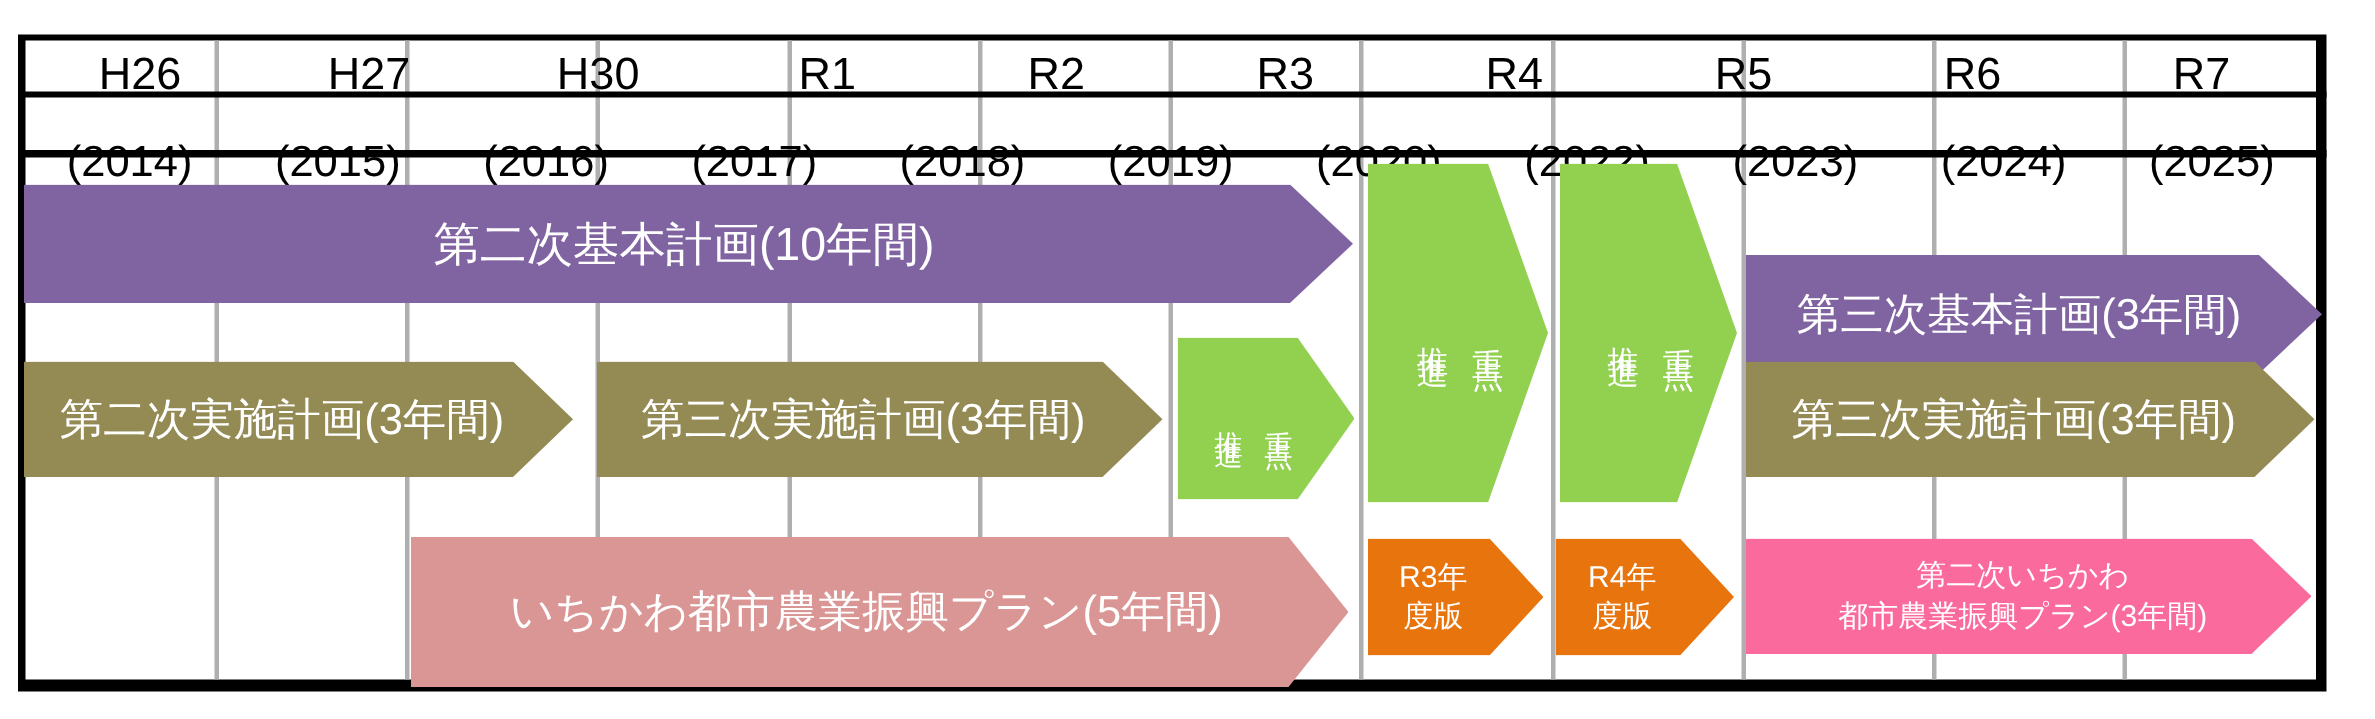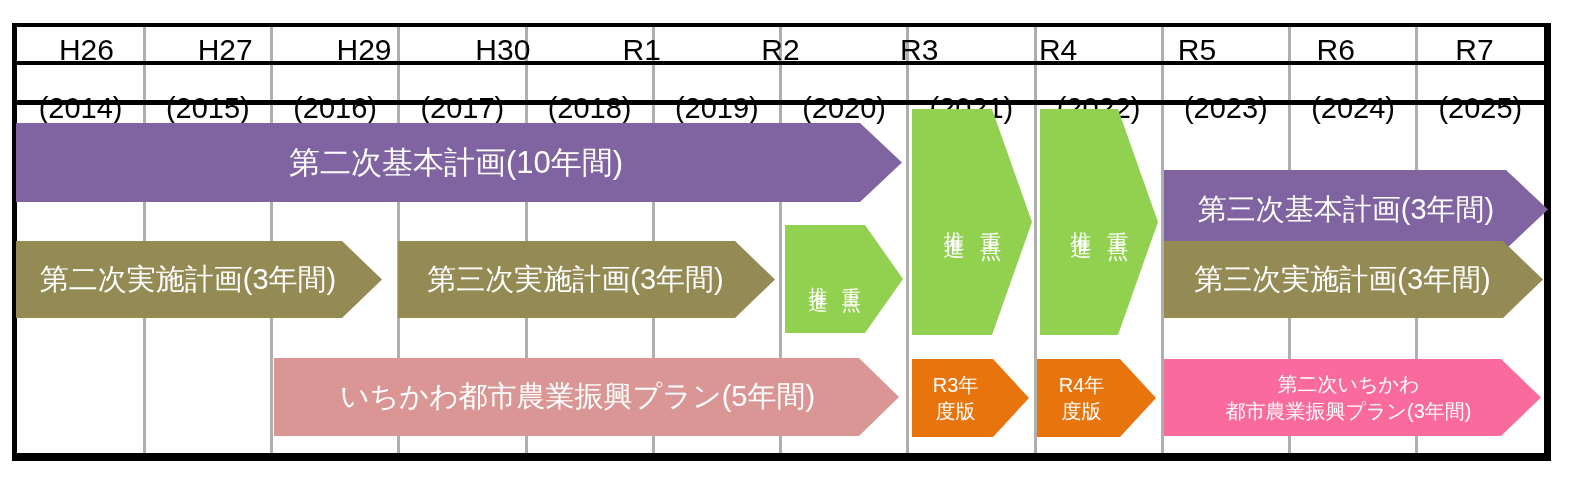--- a/index.html
+++ b/index.html
@@ -60,39 +60,37 @@
     <div class="vline" style="left: 1160.75px;"></div>
     <div class="vline" style="left: 1288px;"></div>
     <div class="vline" style="left: 1415.25px;"></div>
   </div>
 <div id="hline1" class="hline"></div>
 <div id="hline2" class="hline"></div>
 
 <div id="era-row" class="hrow">
     <div class="hcell">H26</div>
     <div class="hcell">H27</div>
-    <div class="hcell">H29</div>
     <div class="hcell">H30</div>
     <div class="hcell">R1</div>
     <div class="hcell">R2</div>
     <div class="hcell">R3</div>
     <div class="hcell">R4</div>
     <div class="hcell">R5</div>
     <div class="hcell">R6</div>
     <div class="hcell">R7</div>
   </div>
 <div id="year-row" class="hrow">
     <div class="hcell">(2014)</div>
     <div class="hcell">(2015)</div>
     <div class="hcell">(2016)</div>
     <div class="hcell">(2017)</div>
     <div class="hcell">(2018)</div>
     <div class="hcell">(2019)</div>
     <div class="hcell">(2020)</div>
-    <div class="hcell">(2021)</div>
     <div class="hcell">(2022)</div>
     <div class="hcell">(2023)</div>
     <div class="hcell">(2024)</div>
     <div class="hcell">(2025)</div>
   </div>
 
 <div class="bar purple" style="left:16px;top:123px;width:886px;height:79px;--tip:42px;font-size:31px;padding-right:6px;">
   <span class="lbl">第二次基本計画(10年間)</span>
 </div>
 <div class="bar purple" style="left:1164px;top:123px;width:384px;height:79px;--tip:42px;font-size:29px;padding-right:20px;margin-top:47px;">
@@ -115,21 +113,21 @@
 <div class="bar olive" style="left:16px;top:241px;width:366px;height:77px;--tip:40px;font-size:29px;padding-right:22px;">
   <span class="lbl">第二次実施計画(3年間)</span>
 </div>
 <div class="bar olive" style="left:398px;top:241px;width:377px;height:77px;--tip:40px;font-size:29px;padding-right:22px;">
   <span class="lbl">第三次実施計画(3年間)</span>
 </div>
 <div class="bar olive" style="left:1164px;top:241px;width:379px;height:77px;--tip:40px;font-size:29px;padding-right:22px;">
   <span class="lbl">第三次実施計画(3年間)</span>
 </div>
 
-<div class="bar rose" style="left:274px;top:358px;width:625px;height:78px;--tip:40px;font-size:29px;padding-right:18px;">
+<div class="bar rose" style="left:274px;top:358px;width:625px;height:100px;--tip:40px;font-size:29px;padding-right:18px;">
   <span class="lbl">いちかわ都市農業振興プラン(5年間)</span>
 </div>
 <div class="bar orange" style="left:912px;top:359px;width:117px;height:78px;--tip:36px;font-size:20px;padding-right:30px;">
   <span class="mltext">R3年
 度版</span>
 </div>
 <div class="bar orange" style="left:1037px;top:359px;width:119px;height:78px;--tip:36px;font-size:20px;padding-right:30px;">
   <span class="mltext">R4年
 度版</span>
 </div>

